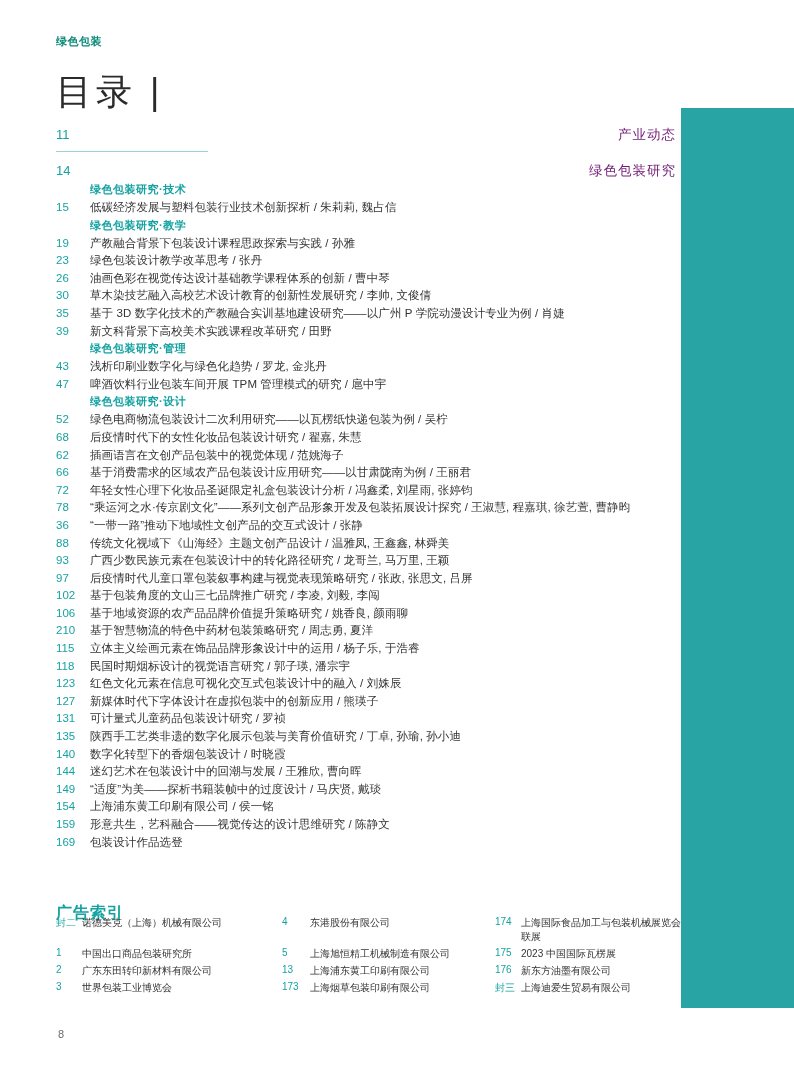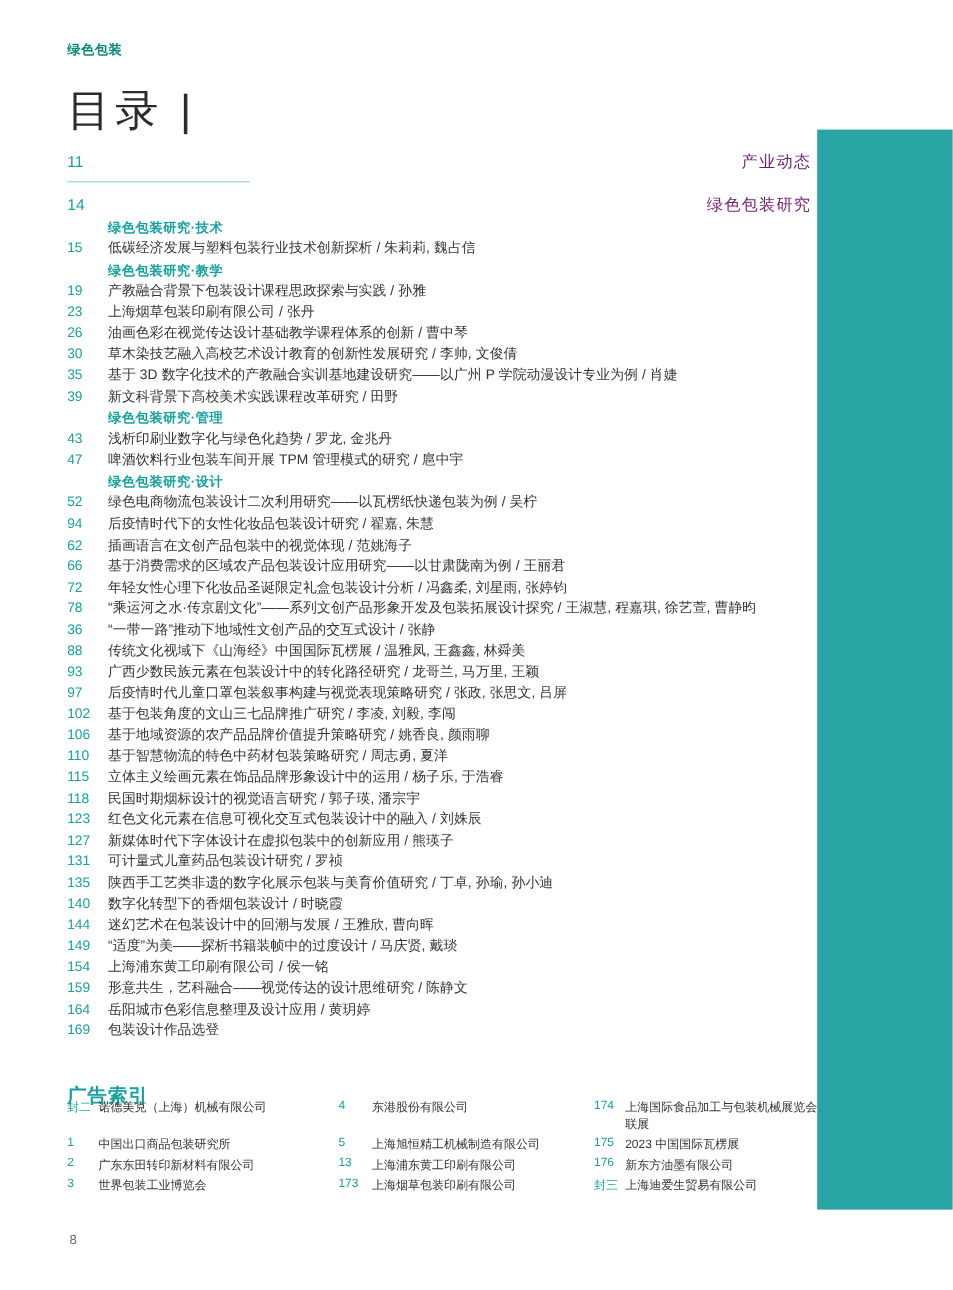--- a/index.html
+++ b/index.html
@@ -166,21 +166,21 @@
     </div>
 
     <div class="subhead">绿色包装研究·教学</div>
 
     <div class="entry">
       <span class="num">19</span>
       <span class="txt">产教融合背景下包装设计课程思政探索与实践 / 孙雅</span>
     </div>
     <div class="entry">
       <span class="num">23</span>
-      <span class="txt">上海烟草包装印刷有限公司 / 张丹</span>
+      <span class="txt">绿色包装设计教学改革思考 / 张丹</span>
     </div>
     <div class="entry">
       <span class="num">26</span>
       <span class="txt">油画色彩在视觉传达设计基础教学课程体系的创新 / 曹中琴</span>
     </div>
     <div class="entry">
       <span class="num">30</span>
       <span class="txt">草木染技艺融入高校艺术设计教育的创新性发展研究 / 李帅, 文俊倩</span>
     </div>
     <div class="entry">
@@ -203,21 +203,21 @@
       <span class="txt">啤酒饮料行业包装车间开展 TPM 管理模式的研究 / 扈中宇</span>
     </div>
 
     <div class="subhead">绿色包装研究·设计</div>
 
     <div class="entry">
       <span class="num">52</span>
       <span class="txt">绿色电商物流包装设计二次利用研究——以瓦楞纸快递包装为例 / 吴柠</span>
     </div>
     <div class="entry">
-      <span class="num">94</span>
+      <span class="num">68</span>
       <span class="txt">后疫情时代下的女性化妆品包装设计研究 / 翟嘉, 朱慧</span>
     </div>
     <div class="entry">
       <span class="num">62</span>
       <span class="txt">插画语言在文创产品包装中的视觉体现 / 范姚海子</span>
     </div>
     <div class="entry">
       <span class="num">66</span>
       <span class="txt">基于消费需求的区域农产品包装设计应用研究——以甘肃陇南为例 / 王丽君</span>
     </div>
@@ -228,40 +228,40 @@
     <div class="entry">
       <span class="num">78</span>
       <span class="txt">“乘运河之水·传京剧文化”——系列文创产品形象开发及包装拓展设计探究 / 王淑慧, 程嘉琪, 徐艺萱, 曹静昀</span>
     </div>
     <div class="entry">
       <span class="num">36</span>
       <span class="txt">“一带一路”推动下地域性文创产品的交互式设计 / 张静</span>
     </div>
     <div class="entry">
       <span class="num">88</span>
-      <span class="txt">传统文化视域下《山海经》中国国际瓦楞展 / 温雅凤, 王鑫鑫, 林舜美</span>
+      <span class="txt">传统文化视域下《山海经》主题文创产品设计 / 温雅凤, 王鑫鑫, 林舜美</span>
     </div>
     <div class="entry">
       <span class="num">93</span>
       <span class="txt">广西少数民族元素在包装设计中的转化路径研究 / 龙哥兰, 马万里, 王颖</span>
     </div>
     <div class="entry">
       <span class="num">97</span>
       <span class="txt">后疫情时代儿童口罩包装叙事构建与视觉表现策略研究 / 张政, 张思文, 吕屏</span>
     </div>
     <div class="entry">
       <span class="num">102</span>
       <span class="txt">基于包装角度的文山三七品牌推广研究 / 李凌, 刘毅, 李闯</span>
     </div>
     <div class="entry">
       <span class="num">106</span>
       <span class="txt">基于地域资源的农产品品牌价值提升策略研究 / 姚香良, 颜雨聊</span>
     </div>
     <div class="entry">
-      <span class="num">110</span>
+      <span class="num">210</span>
       <span class="txt">基于智慧物流的特色中药材包装策略研究 / 周志勇, 夏洋</span>
     </div>
     <div class="entry">
       <span class="num">115</span>
       <span class="txt">立体主义绘画元素在饰品品牌形象设计中的运用 / 杨子乐, 于浩睿</span>
     </div>
     <div class="entry">
       <span class="num">118</span>
       <span class="txt">民国时期烟标设计的视觉语言研究 / 郭子瑛, 潘宗宇</span>
     </div>
@@ -293,24 +293,20 @@
       <span class="num">149</span>
       <span class="txt">“适度”为美——探析书籍装帧中的过度设计 / 马庆贤, 戴琰</span>
     </div>
     <div class="entry">
       <span class="num">154</span>
       <span class="txt">上海浦东黄工印刷有限公司 / 侯一铭</span>
     </div>
     <div class="entry">
       <span class="num">159</span>
       <span class="txt">形意共生，艺科融合——视觉传达的设计思维研究 / 陈静文</span>
-    </div>
-    <div class="entry">
-      <span class="num">164</span>
-      <span class="txt">岳阳城市色彩信息整理及设计应用 / 黄玥婷</span>
     </div>
     <div class="entry">
       <span class="num">169</span>
       <span class="txt">包装设计作品选登</span>
     </div>
     <div class="entry">
       <span class="num"></span>
       <span class="txt"></span>
     </div>
     <div class="entry">

